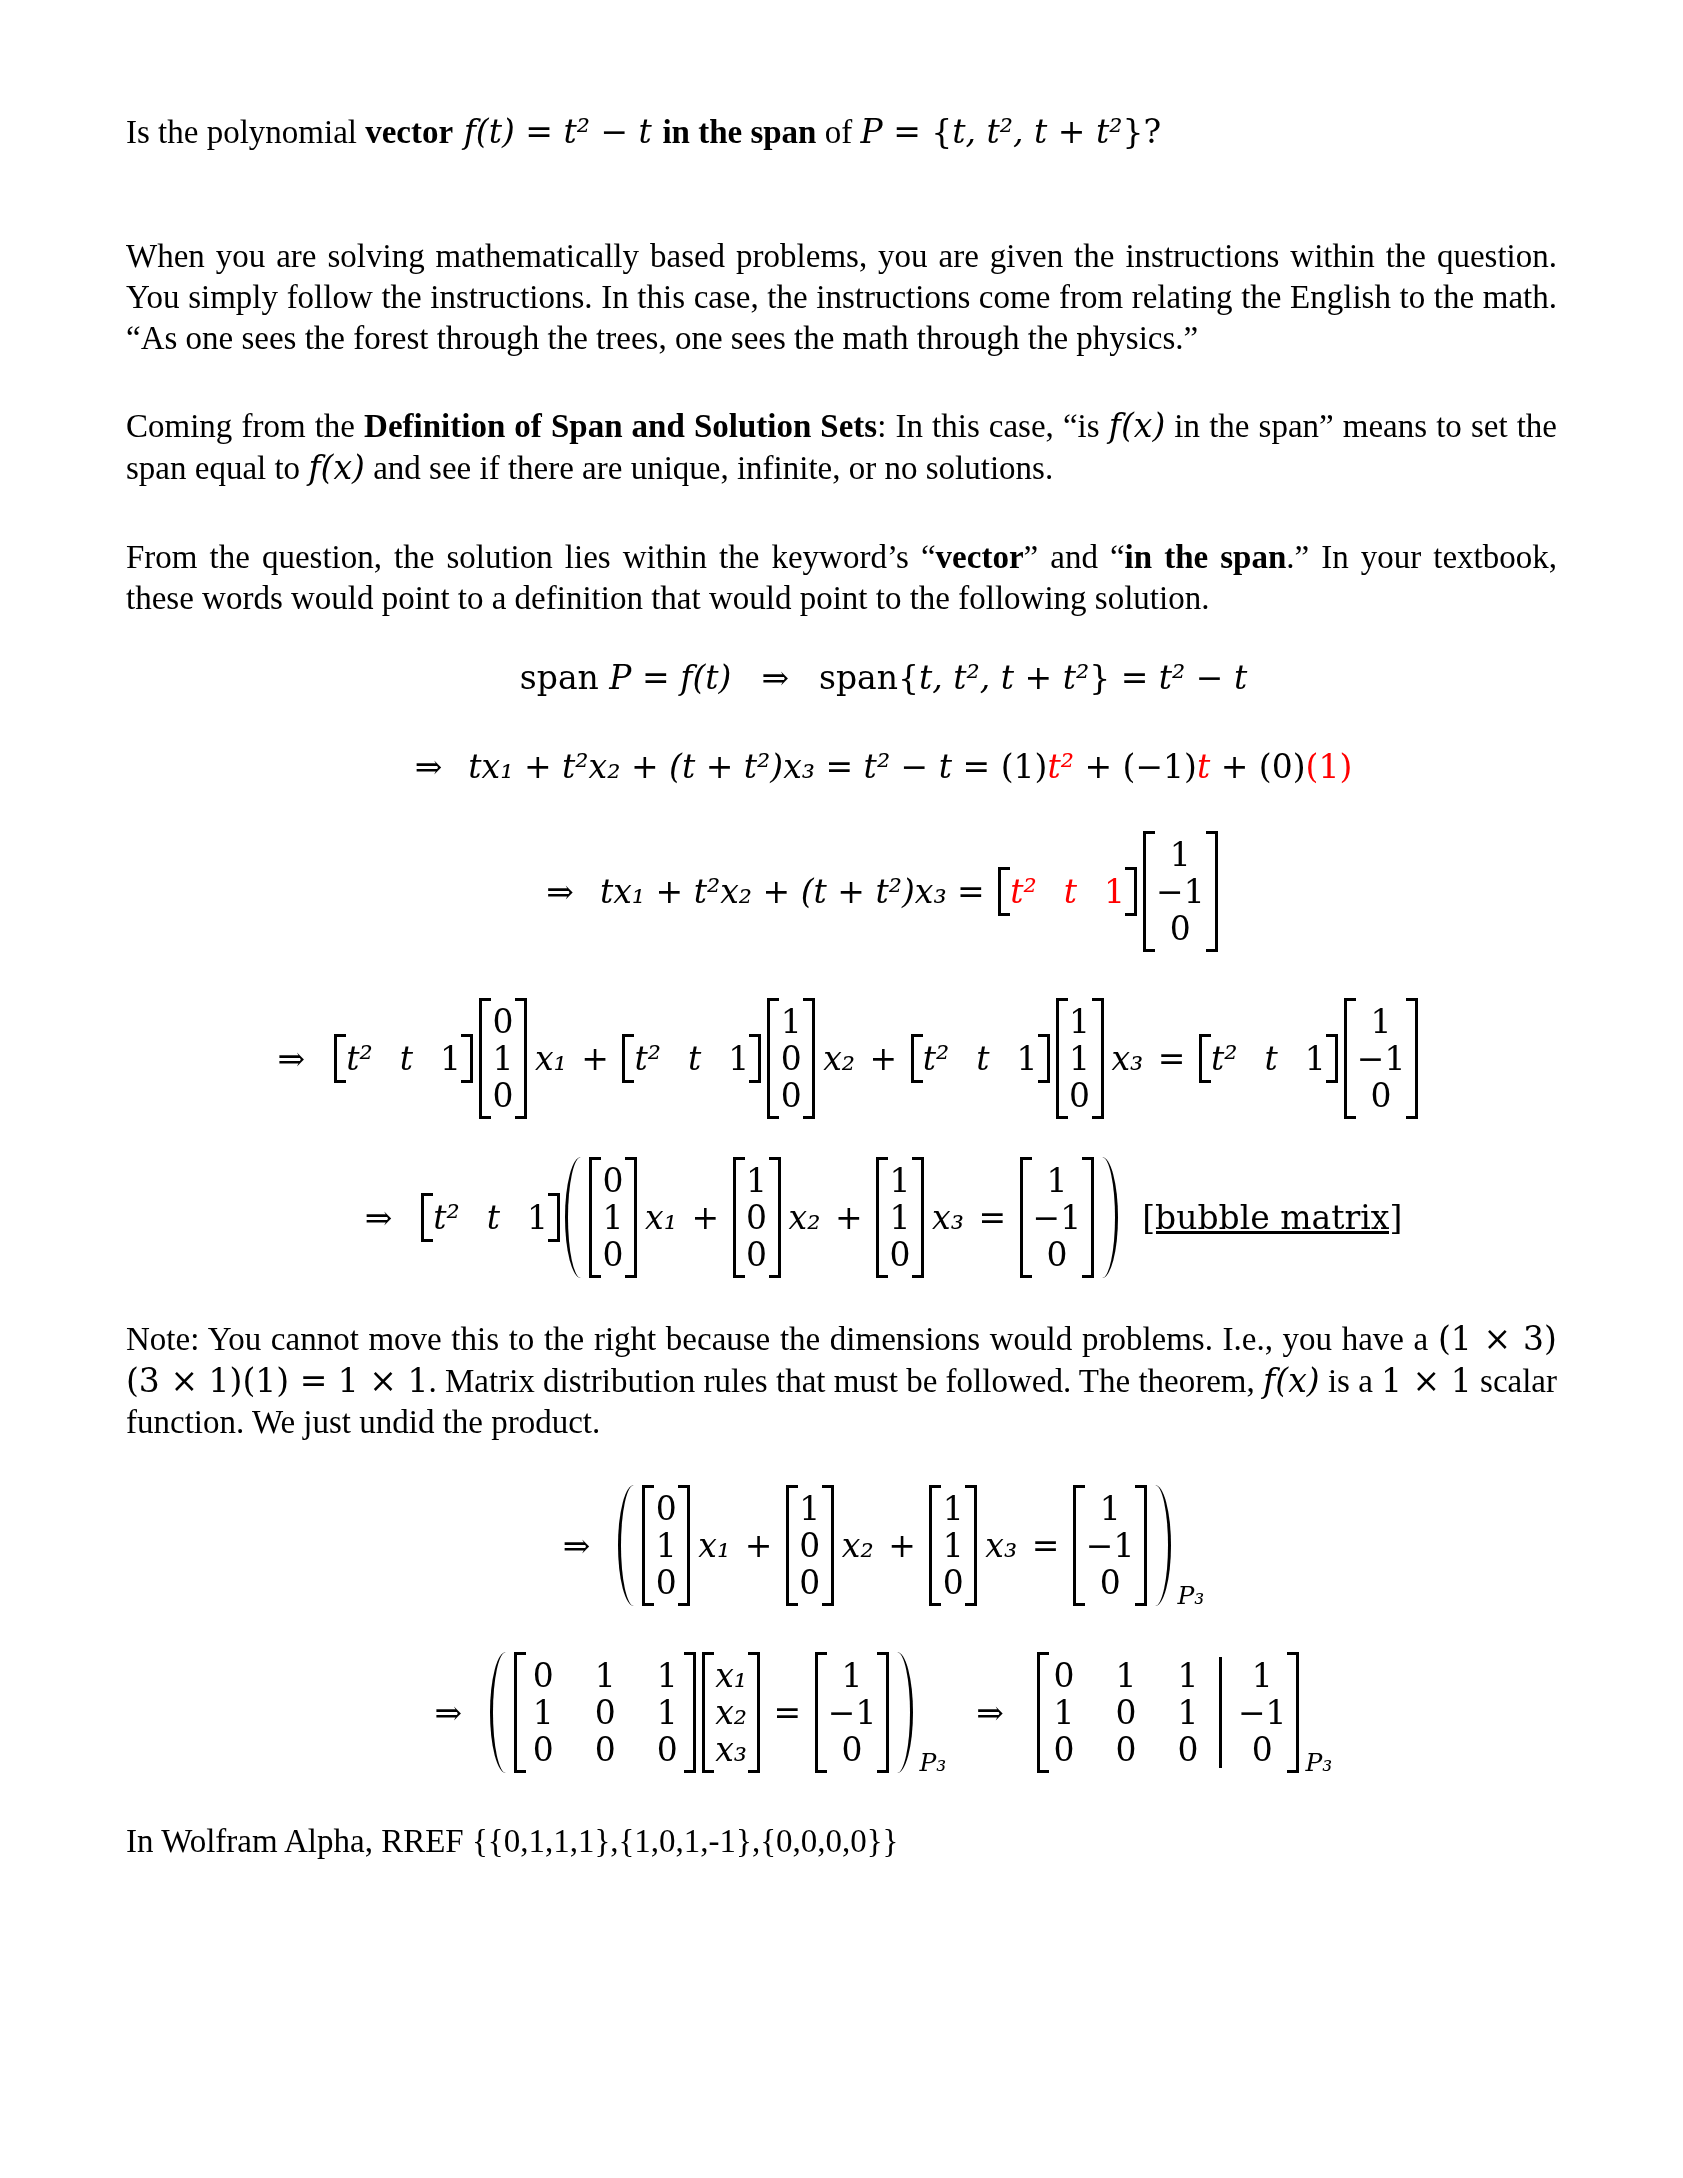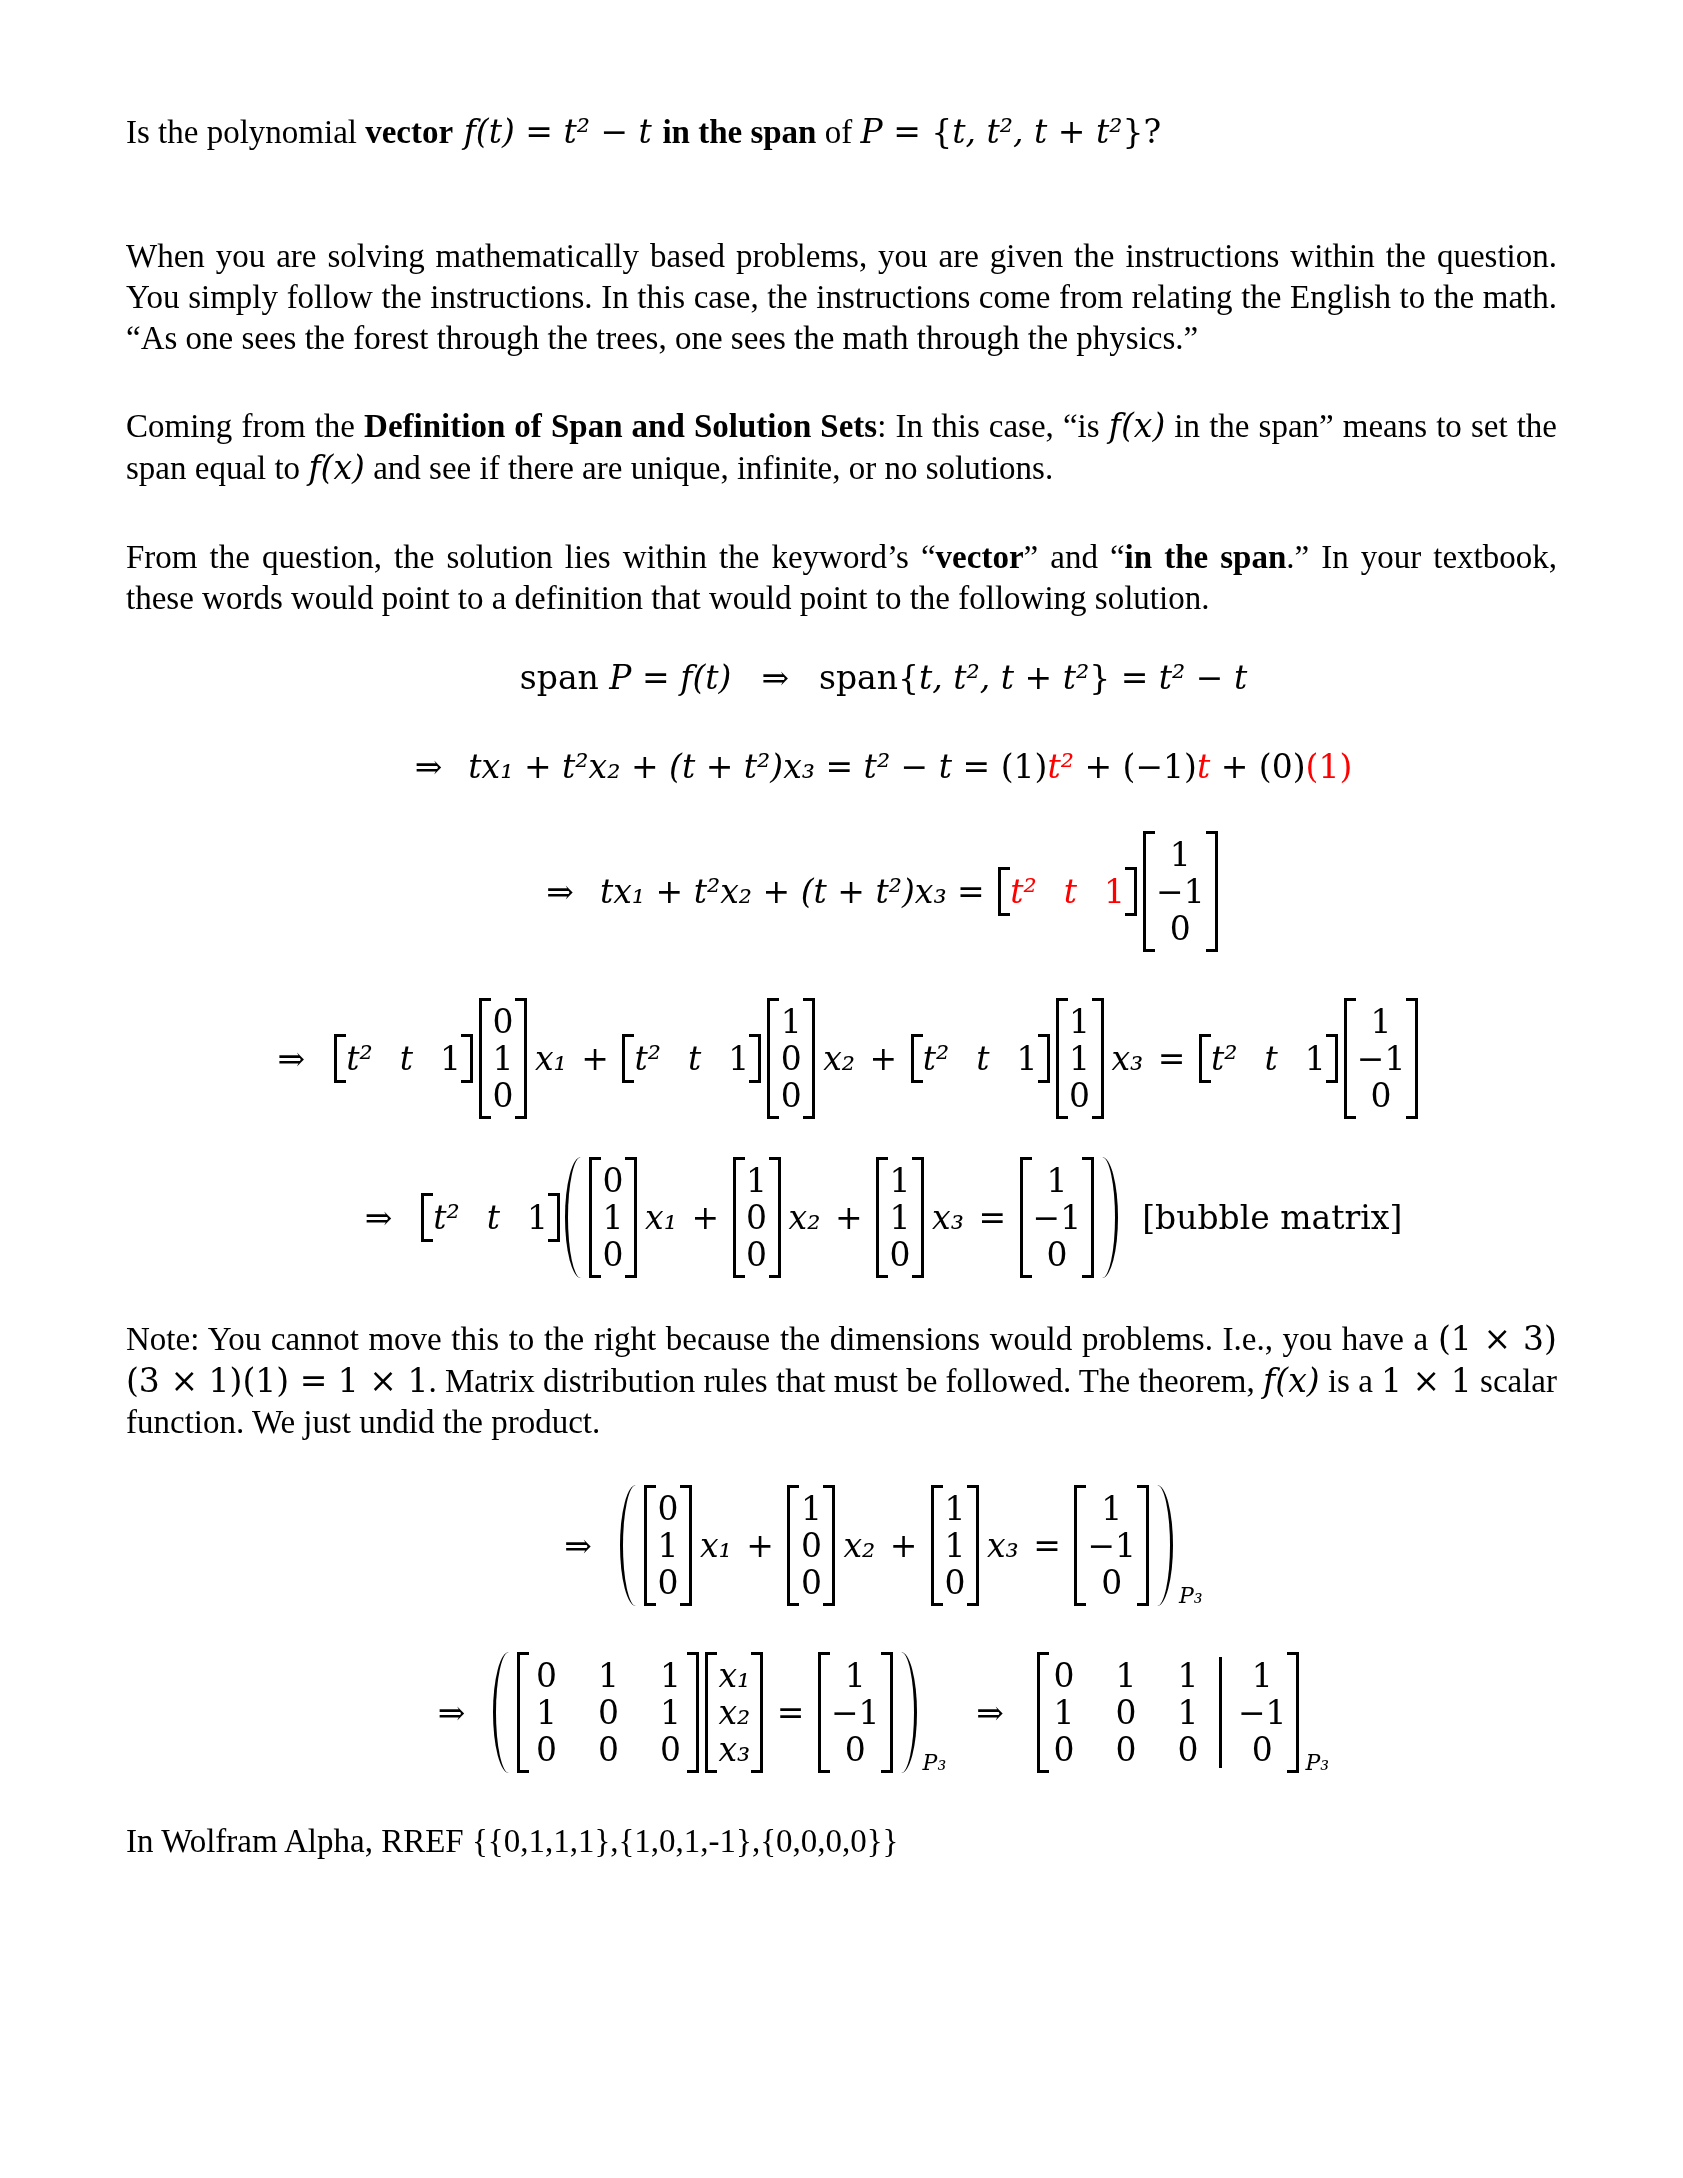--- a/index.html
+++ b/index.html
@@ -52,23 +52,23 @@
   .aug .c { line-height:37px; }
   .aug .bar { align-self:stretch; width:0; border-left:3px solid #000; margin-left:16px; }
   .aug .lc { display:inline-flex; flex-direction:column; align-items:center; margin-left:16px; min-width:36px; }
 
   .grp { display:inline-flex; align-items:center; }
   .parl, .parr { align-self:stretch; width:16px; }
   .parl { border-left:3px solid #000; border-top-left-radius:100% 50%;
     border-bottom-left-radius:100% 50%; margin:0 5px 0 2px; }
   .parr { border-right:3px solid #000; border-top-right-radius:100% 50%;
     border-bottom-right-radius:100% 50%; margin:0 2px 0 5px; }
-  .sub3 { font-size:22px; align-self:flex-end; margin:0 0 -10px 4px; }
+  .sub3 { font-size:25px; align-self:flex-end; margin:0 0 -10px 4px; }
   .xl { margin:0 4px 0 5px; }
-  .bubble { margin-left:22px; }
+  .bubble { margin-left:22px;text-decoration:underline; }
 </style>
 </head>
 <body>
 
 <div class="page">
 
   <p class="q mb84"><span>Is the polynomial </span><b>vector</b><span class="mi"> f(t) = t² − t </span><b>in the span</b><span> of </span><span class="mi">P</span><span class="mr"> = {</span><span class="mi">t, t², t + t²</span><span class="mr">}?</span></p>
 
   <p class="mb46">When you are solving mathematically based problems, you are given the instructions within the question. You simply follow the instructions. In this case, the instructions come from relating the English to the math. “As one sees the forest through the trees, one sees the math through the physics.”</p>
 

